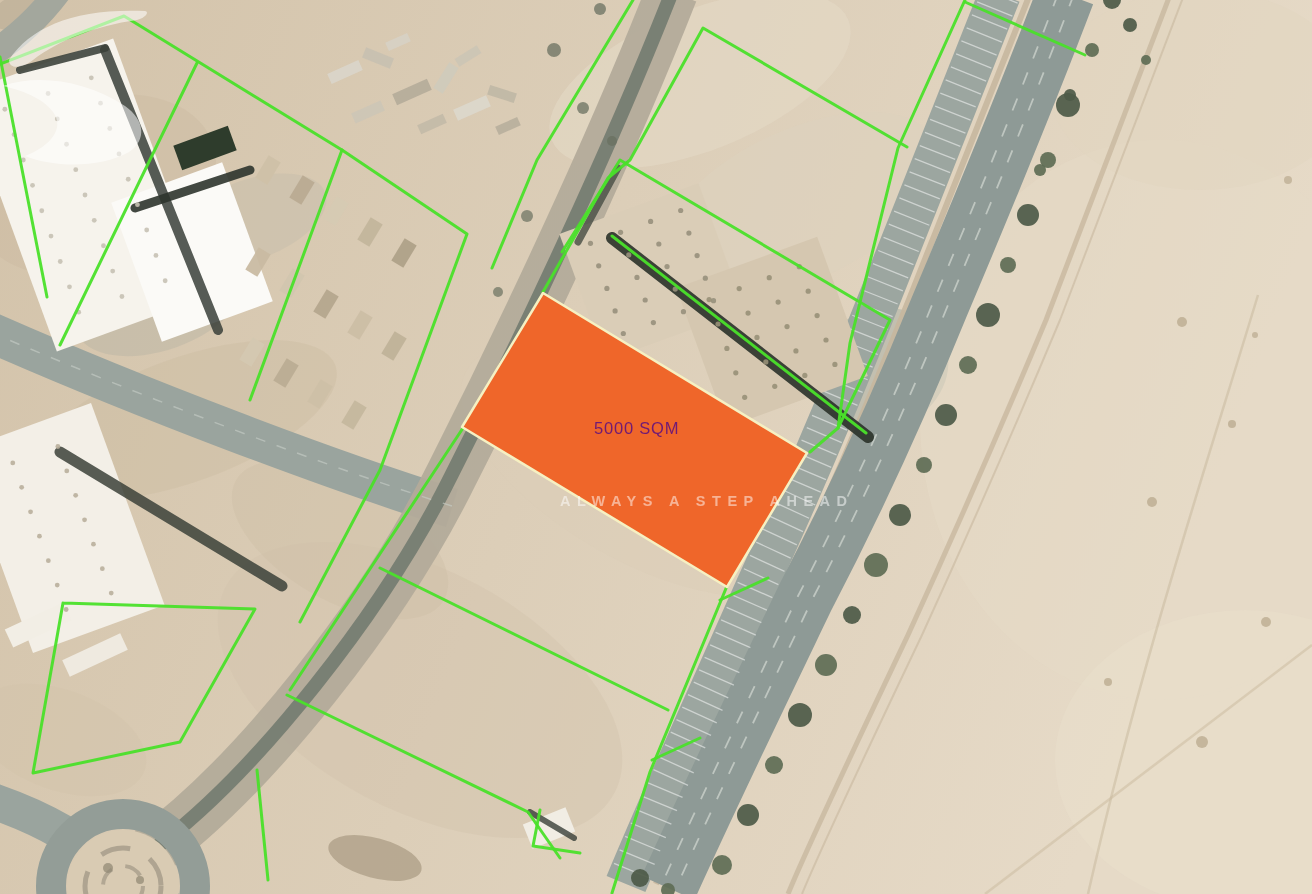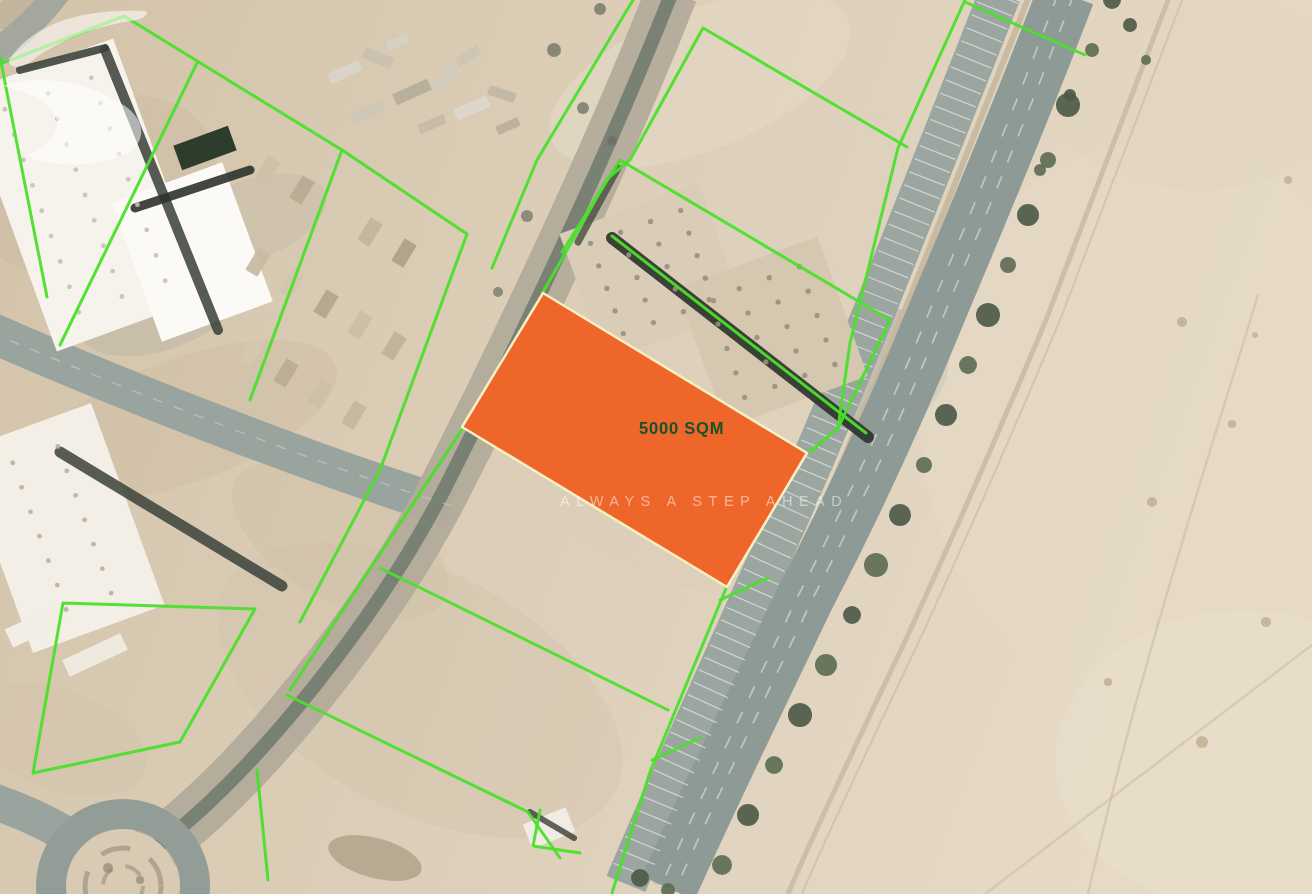--- a/index.html
+++ b/index.html
@@ -3,25 +3,25 @@
 <meta charset="utf-8">
 <style>
   html,body{margin:0;padding:0;background:#222;}
   .stage{position:relative;width:1312px;height:894px;overflow:hidden;background:#DCCEB8;
          font-family:"Liberation Sans",sans-serif;}
   .stage svg{position:absolute;left:0;top:0;}
   .wm{position:absolute;color:rgba(255,255,255,0.55);font-weight:800;line-height:1;
       white-space:nowrap;pointer-events:none;}
   .wm-brand{left:556px;top:374px;font-size:74px;letter-spacing:9px;}
   .wm-brand2{left:556px;top:433px;font-size:54px;letter-spacing:1px;}
-  .wm-tagline{left:560px;top:494px;font-size:14.5px;letter-spacing:6.5px;font-weight:400;
+  .wm-tagline{left:560px;top:494px;font-size:14.5px;letter-spacing:6.5px;font-weight:700;
       color:rgba(255,255,255,0.5);}
   .wm-logo{position:absolute;left:415px;top:372px;width:150px;height:168px;}
-  .plot-label{position:absolute;left:594px;top:419px;font-size:16.5px;font-weight:bold;
-      color:#14532d;letter-spacing:0.8px;white-space:nowrap;margin-left:45px;}
+  .plot-label{position:absolute;left:594px;top:419px;font-size:16.5px;font-weight:normal;
+      color:#701a75;letter-spacing:0.8px;white-space:nowrap;}
 </style>
 </head>
 <body>
 
 <div class="stage">
   <svg id="map" width="1312" height="894" viewBox="0 0 1312 894">
     <defs>
       <linearGradient id="sand" x1="0" y1="0" x2="1" y2="0.25">
         <stop id="st0" offset="0" stop-color="#D3C3AA"></stop>
         <stop id="st1" offset="0.5" stop-color="#DCCEB8"></stop>

